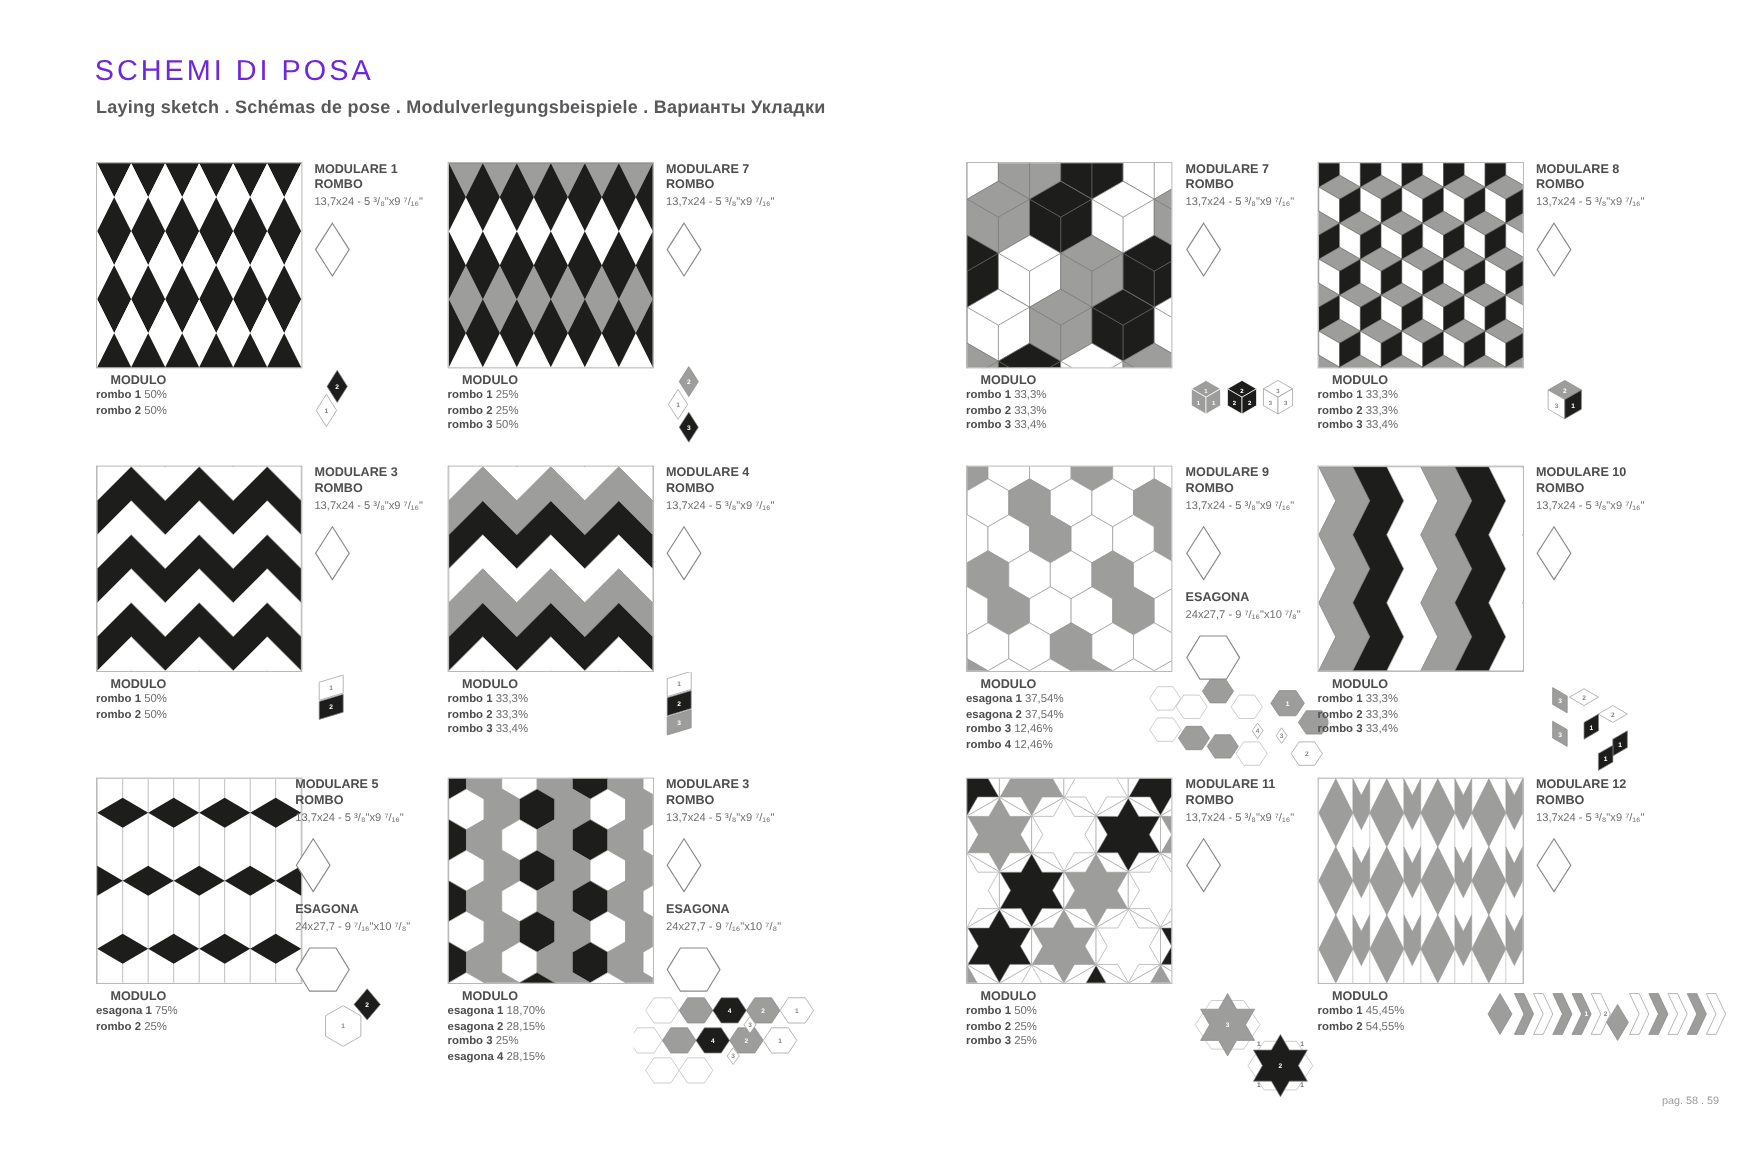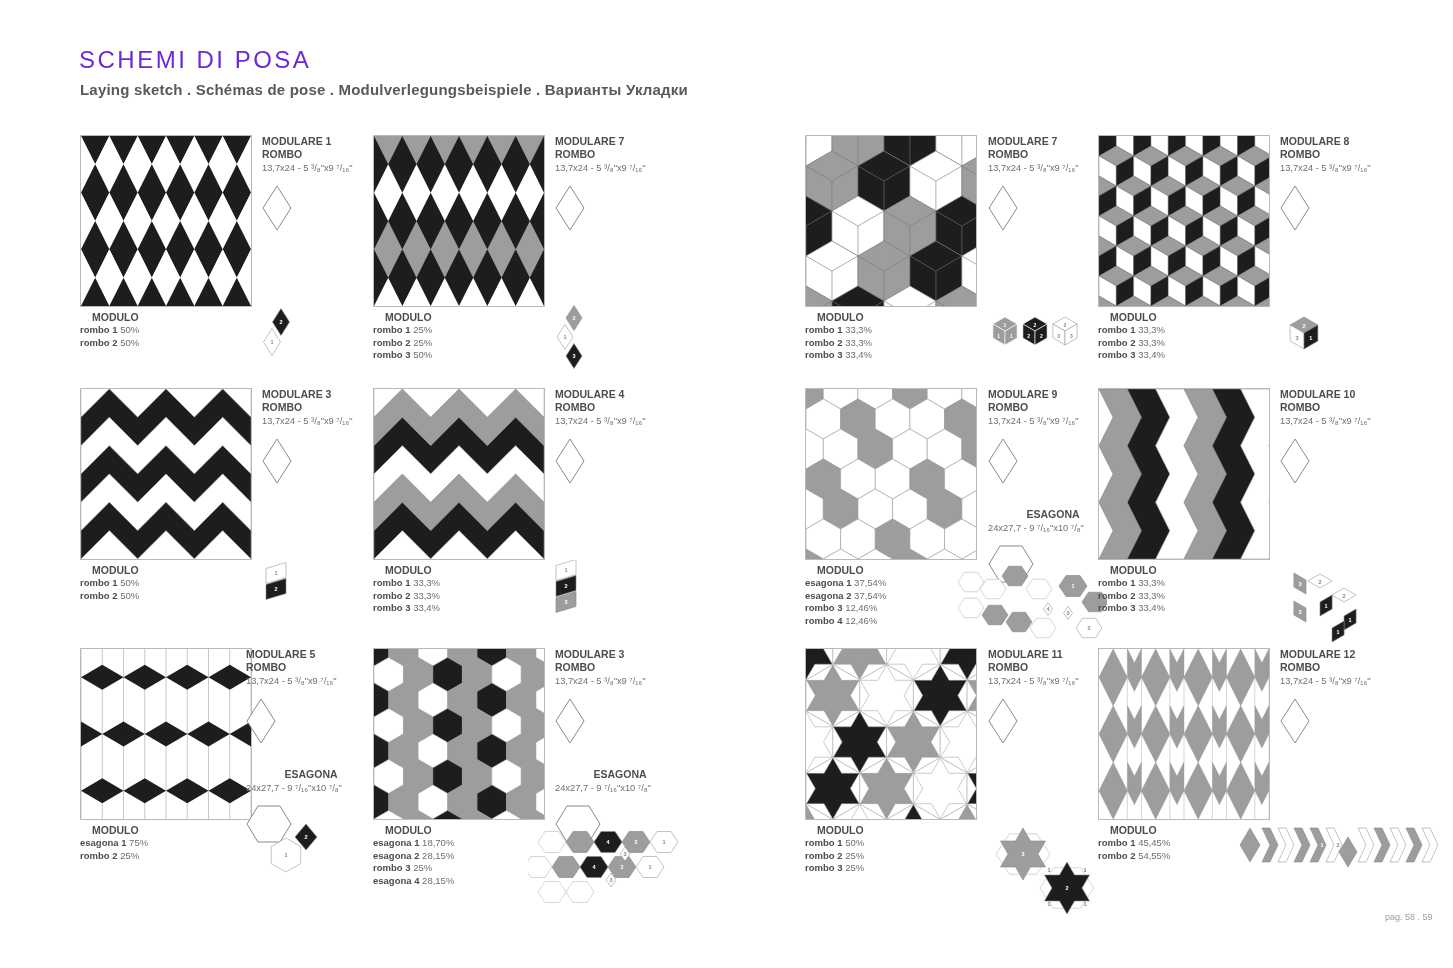--- a/index.html
+++ b/index.html
@@ -8,21 +8,21 @@
   .title{position:absolute;left:79px;top:46px;font-size:24px;letter-spacing:2.5px;
          color:#6d28d9;font-weight:400;}
   .subtitle{position:absolute;left:80px;top:81px;font-size:15px;font-weight:700;
             color:#58595b;letter-spacing:.2px;}
   .pattern{position:absolute;width:170px;height:170px;border:1px solid #b9b9b9;}
   .pattern svg{display:block;}
   .tcol{position:absolute;width:130px;color:#4d4d4f;}
   .mh{font-size:10.5px;font-weight:700;line-height:13px;color:#4d4d4f;white-space:nowrap;}
   .dim{font-size:9.3px;color:#6d6e71;line-height:12px;margin-top:1px;white-space:nowrap;}
   .shape-ic{display:block;margin-top:11px;}
-  .esag{margin-top:24px;text-align:center;}
+  .esag{margin-top:8px;}
   .modulo{position:absolute;width:175px;}
   .mtitle{font-size:10.5px;font-weight:700;color:#4d4d4f;line-height:13px;padding-left:12px;}
   .mline{font-size:9.5px;line-height:12.5px;color:#6d6e71;white-space:nowrap;}
   .mline b{color:#4d4d4f;font-weight:700;}
   .micon{position:absolute;}
   .footer{position:absolute;left:1385px;top:912px;font-size:9px;color:#9d9d9c;
           }
 </style>
 </head>
 <body>

